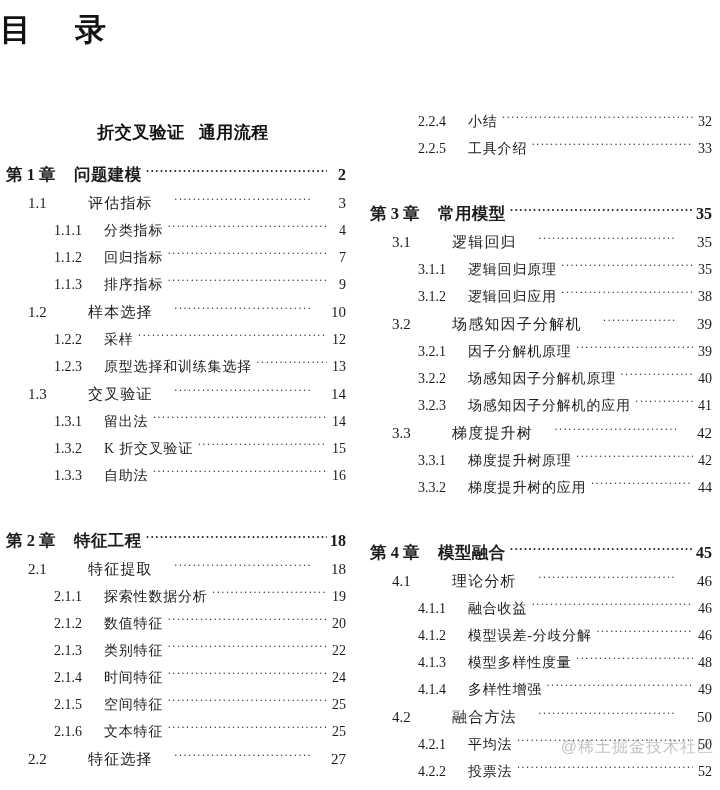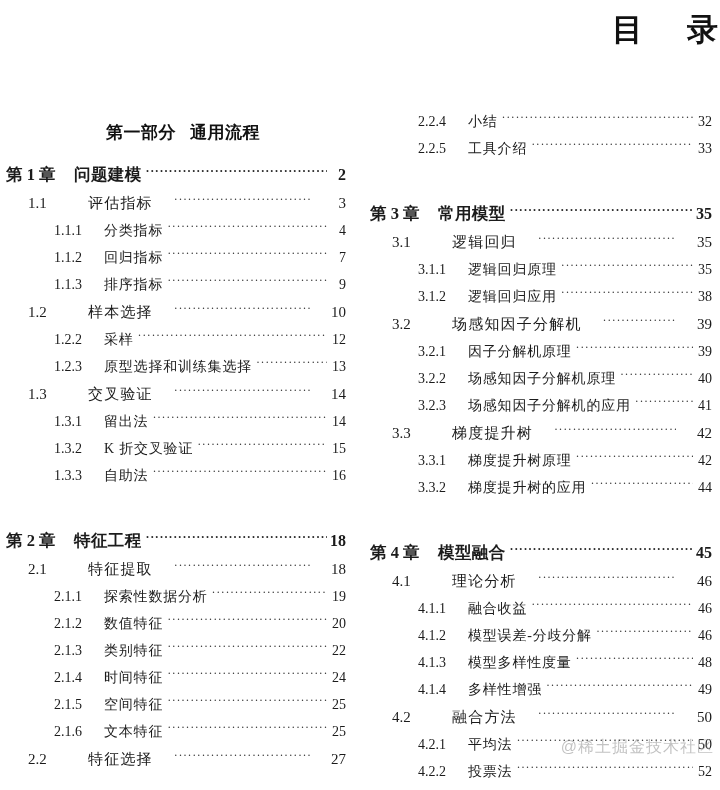--- a/index.html
+++ b/index.html
@@ -12,21 +12,21 @@
     height: 790px;
     overflow: hidden;
     font-family: "Liberation Serif", "DejaVu Serif", serif;
     color: #1b1b1b;
     position: relative;
     -webkit-font-smoothing: antialiased;
   }
 
   
   .page-title {
-    text-align: right;
+    text-align: left;
     font-size: 31px;
     font-weight: 700;
     letter-spacing: 2px;
     padding-top: 12px;
     line-height: 1.15;
     color: #111;
     font-family: "Liberation Serif", "DejaVu Serif", serif;
   }
   .page-title .gap { display: inline-block; width: 42px; }
 
@@ -160,21 +160,21 @@
 <body>
 
 <div class="page-title">
   <span>目</span><span class="gap"></span><span>录</span>
 </div>
 
 <div class="columns">
 
   <div class="col col-left">
     <div class="part-heading">
-      <span>第一部分</span><span class="sp"></span><span>通用流程</span>
+      <span>折交叉验证</span><span class="sp"></span><span>通用流程</span>
     </div>
     <div id="left-list">
         <div class="toc-row lvl-chapter">
           <span class="toc-num">第 1 章</span>
           <span class="toc-label">问题建模</span>
           <span class="leader"></span>
           <span class="toc-page">2</span>
         </div>
         <div class="toc-row lvl-sec">
           <span class="toc-num">1.1</span>

